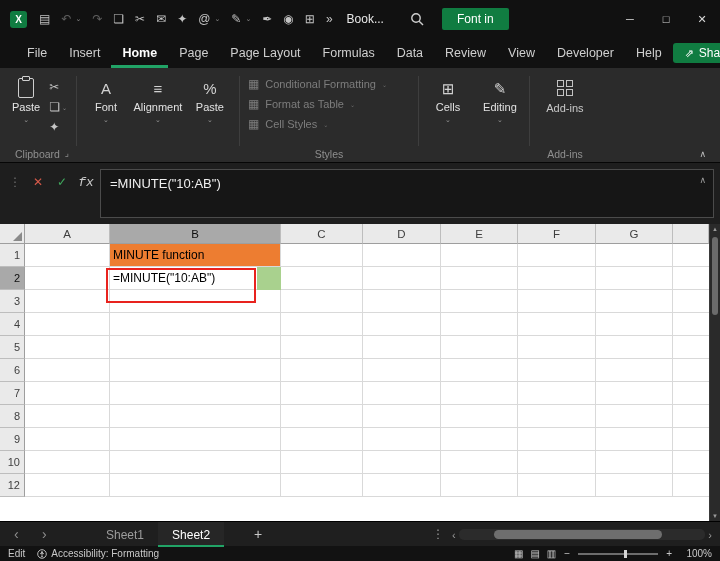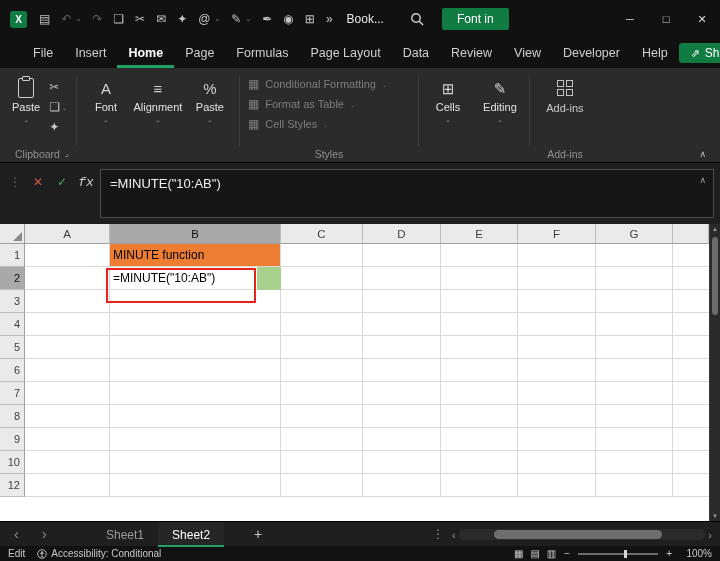--- a/index.html
+++ b/index.html
@@ -14,21 +14,21 @@
   .ticon{font-size:12px;color:#c4c4c4;line-height:1;}
   .ticon.dim{color:#5f5f5f;}
   .tcaret{font-size:7px;color:#8a8a8a;margin-left:-7px;}
   .wtitle{color:#e8e8e8;font-size:12px;margin-left:14px;white-space:nowrap;}
   .searchsvg{margin-left:26px;flex:0 0 auto;}
   .signin{margin-left:18px;background:var(--accent);color:#fff;font-size:12px;padding:4px 15px;border-radius:2px;cursor:default;}
   .wctrls{margin-left:auto;display:flex;height:38px;}
   .wbtn{width:36px;display:flex;align-items:center;justify-content:center;color:#d9d9d9;font-size:11px;}
 
   
-  .menubar{height:30px;background:#111;display:flex;align-items:center;padding-left:22px;flex:0 0 auto;}
+  .menubar{height:30px;background:#111;display:flex;align-items:center;padding-left:16px;flex:0 0 auto;}
   .mtabs{display:flex;height:100%;}
   .mtab{padding:0 11px;display:flex;align-items:center;font-size:12.5px;color:#cfcfcf;white-space:nowrap;}
   .mtab.active{color:#fff;font-weight:bold;box-shadow:inset 0 -3px 0 var(--underline);}
   .share{margin-left:auto;margin-right:14px;background:var(--accent);color:#fff;font-size:12px;padding:3px 12px;border-radius:3px;display:flex;align-items:center;gap:5px;}
   .shico{font-size:11px;}
 
   
   .ribbon{height:95px;background:#2b2b2b;display:flex;padding:0 2px;position:relative;border-bottom:1px solid #060606;flex:0 0 auto;}
   .vsep{width:1px;background:#3e3e3e;margin:8px 3px 16px 3px;}
   .group{display:flex;flex-direction:column;}
@@ -149,22 +149,22 @@
         <div class="wbtn">✕</div>
       </div>
   </div>
 
   <div class="menubar">
     <div class="mtabs">
         <div class="mtab">File</div>
         <div class="mtab">Insert</div>
         <div class="mtab active">Home</div>
         <div class="mtab">Page</div>
+        <div class="mtab">Page Layout</div>
         <div class="mtab">Formulas</div>
-        <div class="mtab">Page Layout</div>
         <div class="mtab">Data</div>
         <div class="mtab">Review</div>
         <div class="mtab">View</div>
         <div class="mtab">Developer</div>
         <div class="mtab">Help</div>
       </div>
     <div class="share">
       <span class="shico">⇗</span>
       <span>Share</span>
     </div>
@@ -444,21 +444,21 @@
   </div>
 
   <div class="statusbar">
     <span>Edit</span>
     <span class="acc">
       <svg width="10" height="10" viewBox="0 0 10 10">
           <circle cx="5" cy="5" r="4.3" fill="none" stroke="#c9c9c9" stroke-width="0.9"></circle>
           <circle cx="5" cy="3.2" r="1" fill="#c9c9c9"></circle>
           <path d="M3 4.6 L7 4.6 M5 4.6 L5 7 M5 7 L3.7 8.6 M5 7 L6.3 8.6" stroke="#c9c9c9" stroke-width="0.8" fill="none"></path>
         </svg>
-      <span>Accessibility: Conditional</span>
+      <span>Accessibility: Formatting</span>
     </span>
     <div class="sright">
       <div class="sright" style="gap:7px;">
           <span class="vico">▦</span>
           <span class="vico">▤</span>
           <span class="vico">▥</span>
         </div>
       <span>−</span>
       <div class="ztrack">
           <div class="zthumb"></div>

